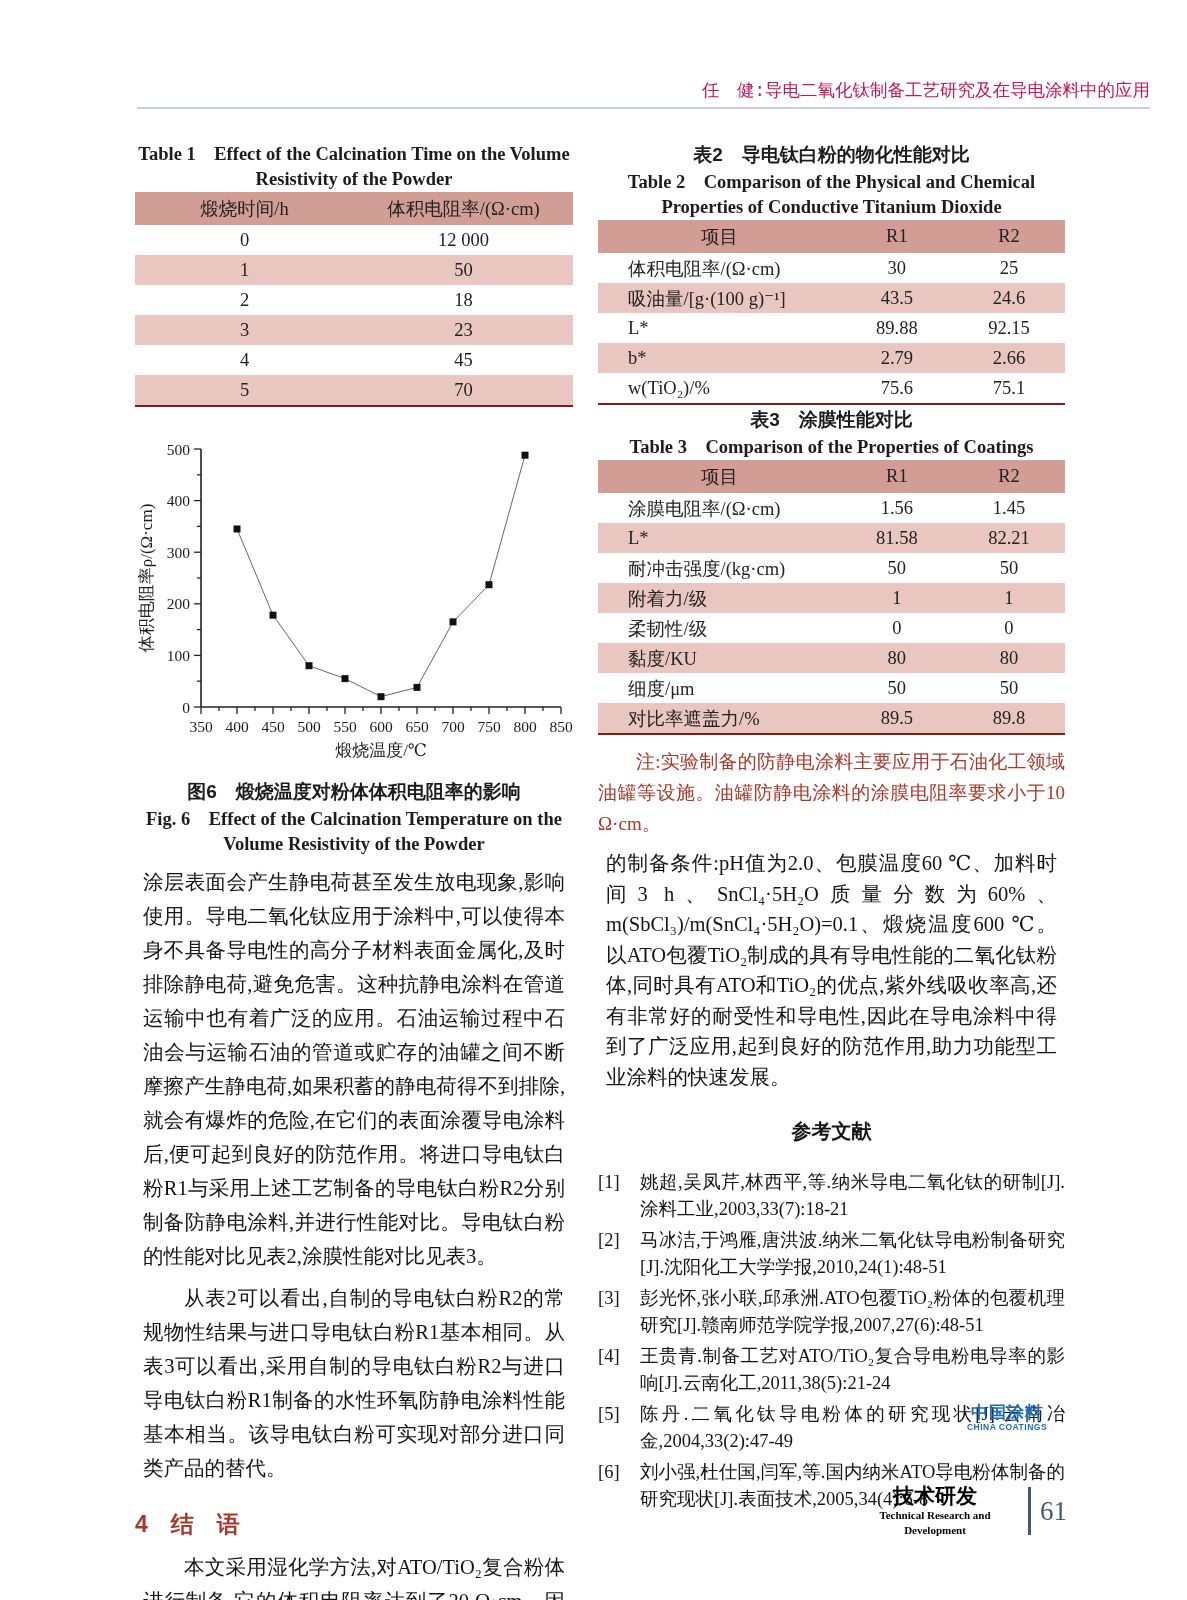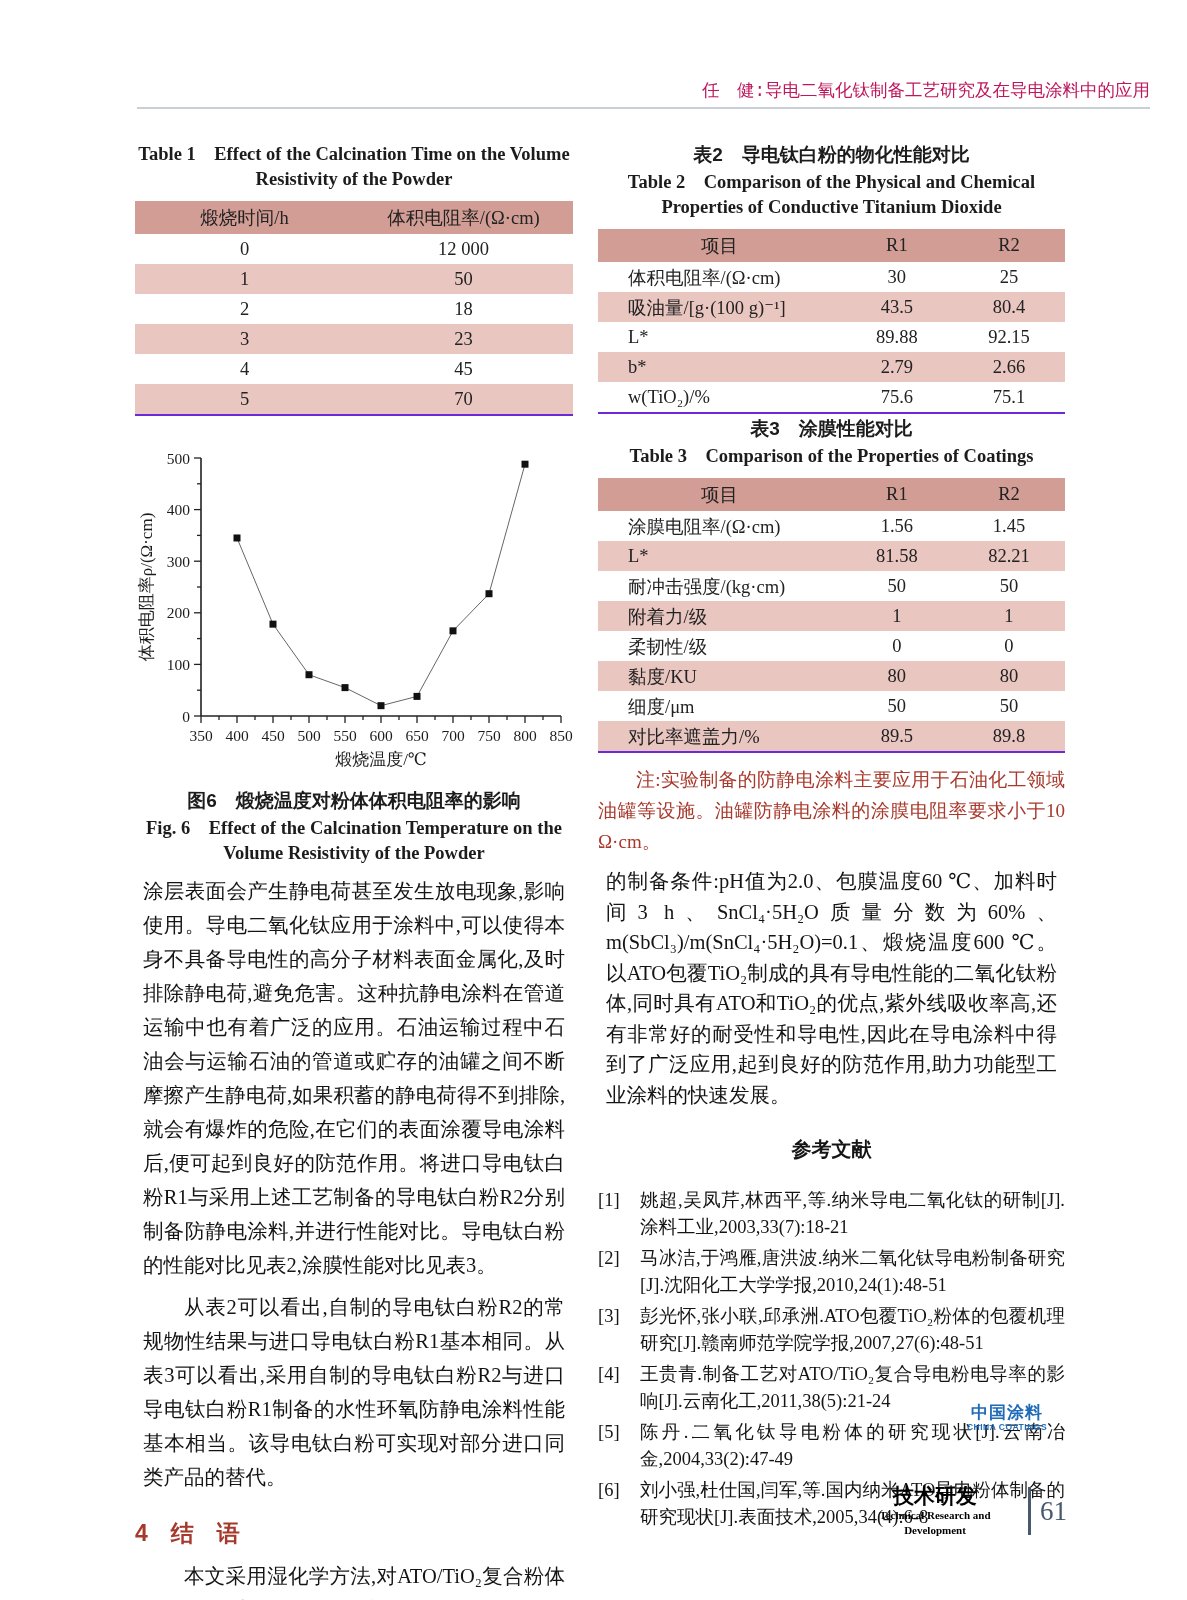--- a/index.html
+++ b/index.html
@@ -17,22 +17,22 @@
   .col-right{left:598px;width:467px;}
 
   
   .tbl-title-cn{text-align:center;font-weight:bold;font-size:19px;line-height:26px;
     font-family:"Liberation Sans","DejaVu Sans",sans-serif;margin-top:2px;}
   .tbl-title-en{text-align:center;font-weight:bold;font-size:18.5px;line-height:25px;
     font-family:"Liberation Serif","DejaVu Serif",serif;margin-top:2px;}
   .mt40{}
 
   
-  table.dtable{width:100%;border-collapse:collapse;margin-top:9px;font-size:18.5px;
-    border-bottom:2px solid #6d28d9;}
+  table.dtable{width:100%;border-collapse:collapse;font-size:18.5px;
+    border-bottom:2px solid #7f1d1d;}
   table.dtable th{background:#d29d95;font-weight:normal;height:31px;text-align:center;color:#222;}
   table.dtable td{height:28px;text-align:center;color:#222;}
   table.dtable tbody tr:nth-child(even){background:#e9c6c0;}
   table.t2col th,table.t2col td{width:50%;}
   table.t3col th:first-child,table.t3col td:first-child{width:52%;}
   table.t3col th:nth-child(n+2),table.t3col td:nth-child(n+2){width:24%;}
   table.t3col td:first-child{text-align:left;padding-left:30px;}
 
   
   .chart-wrap{margin-top:26px;}
@@ -214,21 +214,21 @@
         </thead>
         <tbody>
           <tr>
             <td>体积电阻率/(Ω·cm)</td>
             <td>30</td>
             <td>25</td>
           </tr>
           <tr>
             <td>吸油量/[g·(100 g)⁻¹]</td>
             <td>43.5</td>
-            <td>80.4</td>
+            <td>24.6</td>
           </tr>
           <tr>
             <td>L*</td>
             <td>89.88</td>
             <td>92.15</td>
           </tr>
           <tr>
             <td>b*</td>
             <td>2.79</td>
             <td>2.66</td>

